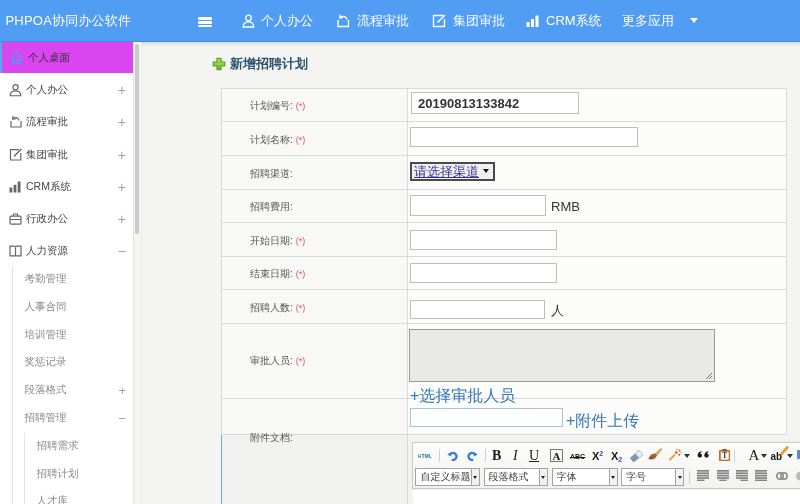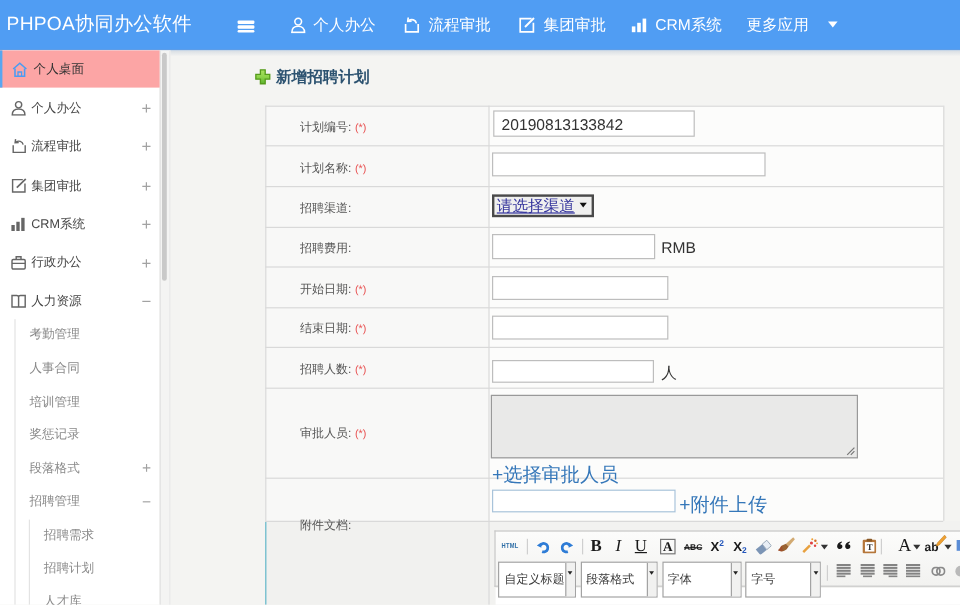--- a/index.html
+++ b/index.html
@@ -2,21 +2,21 @@
 <html><head><meta charset="utf-8">
 <style>
 *{margin:0;padding:0;box-sizing:border-box;}
 html,body{width:800px;height:504px;overflow:hidden;font-family:"Liberation Sans",sans-serif;}
 body{position:relative;background:#f4f4f2;}
 .abs{position:absolute;}
 
 #topbar{left:0;top:0;width:800px;height:41px;background:#509df3;}
 #topedge{left:0;top:41px;width:800px;height:1px;background:#3f8ce5;}
 #topshadow{left:0;top:42px;width:800px;height:5px;background:linear-gradient(#d7dde3,#f4f4f2);}
-#logo{left:5.5px;top:0;height:41px;line-height:41px;color:#fff;font-size:16px;letter-spacing:0.2px;}
+#logo{left:5.5px;top:0;height:41px;line-height:41px;color:#fff;font-size:13px;letter-spacing:0.2px;}
 .navtxt{top:0;height:41px;line-height:41px;color:#fff;font-size:13px;}
 
 #sidebar{left:0;top:42px;width:133px;height:462px;background:#fff;}
 #sbscroll{left:133px;top:42px;width:9px;height:462px;background:#f4f4f3;border-left:1px solid #e2e2e2;border-right:1px solid #e9e9e9;}
 #sbthumb{left:134.5px;top:44px;width:4.5px;height:190px;background:#c9c9c9;border-radius:2px;}
 .mi{left:0;width:133px;height:32.5px;}
 .mi .t{position:absolute;left:26px;top:50%;transform:translateY(-50%);font-size:10.5px;color:#454545;}
 .mi .pm{position:absolute;right:7px;top:50%;transform:translateY(-50%);font-size:14px;color:#a2a2a2;font-weight:300;}
 .mi svg{position:absolute;left:9px;top:50%;transform:translateY(-50%);}
 .sub{left:0;width:133px;height:27.8px;}
@@ -25,23 +25,23 @@
 .ssub .t{left:36.5px;}
 #vline1{left:12px;top:266px;width:1px;height:238px;background:#e3e3e3;}
 #vline2{left:23.5px;top:433px;width:1px;height:71px;background:#e3e3e3;}
 
 #title{left:230px;top:55px;font-size:13px;font-weight:bold;color:#2c5270;}
 
 .hl{background:#d9d9d9;height:1px;left:220.5px;width:565px;}
 .vl{background:#d9d9d9;width:1px;}
 .lbl{font-size:10px;color:#555;margin-left:24px;}
 .lbl .star{color:#e85050;margin-left:3px;font-size:9px;}
-.inp{border:1px solid #bdbdbd;background:#fff;}
+.inp{border:1px solid #bdbdbd;background:#fff;font-weight:bold;}
 .link{color:#3577b9;font-size:16px;}
-.ddl{top:468px;height:30px;background:#fff;border:1px solid #a3a3a3;}
+.ddl{top:468px;height:18px;background:#fff;border:1px solid #a3a3a3;}
 .ddl span{position:absolute;left:4px;top:50%;transform:translateY(-50%);font-size:10px;color:#3b3b3b;white-space:nowrap;}
 .ddl i{position:absolute;right:0;top:0;width:8px;height:100%;background:#f1f1f0;border-left:1px solid #a3a3a3;}
 .ddl b{position:absolute;right:1.5px;top:7px;width:0;height:0;border-left:2.5px solid transparent;border-right:2.5px solid transparent;border-top:3.5px solid #222;}
 </style></head>
 <body>
 <div class="abs" id="topbar"></div>
 <div class="abs" id="topedge"></div>
 <div class="abs" id="topshadow"></div>
 <div class="abs" id="logo">PHPOA协同办公软件</div>
 
@@ -70,21 +70,21 @@
     <rect x="5" y="4" width="3" height="8" fill="#fff"></rect>
     <rect x="9.5" y="0.5" width="3" height="11.5" fill="#fff"></rect>
   </svg>
 <div class="abs navtxt" style="left:546px">CRM系统</div>
 <div class="abs navtxt" style="left:622px">更多应用</div>
 <div class="abs" style="left:690px;top:18px;width:0;height:0;border-left:4px solid transparent;border-right:4px solid transparent;border-top:5px solid #fff"></div>
 
 <div class="abs" id="sidebar"></div>
 <div class="abs" id="sbscroll"></div>
 <div class="abs" id="sbthumb"></div>
-<div class="abs mi" style="top:41.8px;height:31.7px;background:#fca5a5;border-left:2px solid #58a6f0">
+<div class="abs mi" style="top:41.8px;height:31.7px;background:#d946ef;border-left:2px solid #58a6f0">
   <svg style="left:8px" width="13" height="13" viewBox="0 0 13 13">
       <path d="M1 6 L6.5 1.2 L12 6" fill="none" stroke="#4a9cf3" stroke-width="1.3"></path>
       <path d="M2.5 5.5 L2.5 12 L10.5 12 L10.5 5.5" fill="none" stroke="#4a9cf3" stroke-width="1.3"></path>
       <path d="M5 12 L5 8.5 L8 8.5 L8 12" fill="none" stroke="#4a9cf3" stroke-width="1.1"></path>
     </svg>
   <div class="t" style="color:#333">个人桌面</div>
 </div>
 <div class="abs mi" style="top:73.75px">
   <svg width="13" height="13" viewBox="0 0 13 13">
       <circle cx="6.5" cy="3.8" r="2.6" fill="none" stroke="#666" stroke-width="1.2"></circle>

